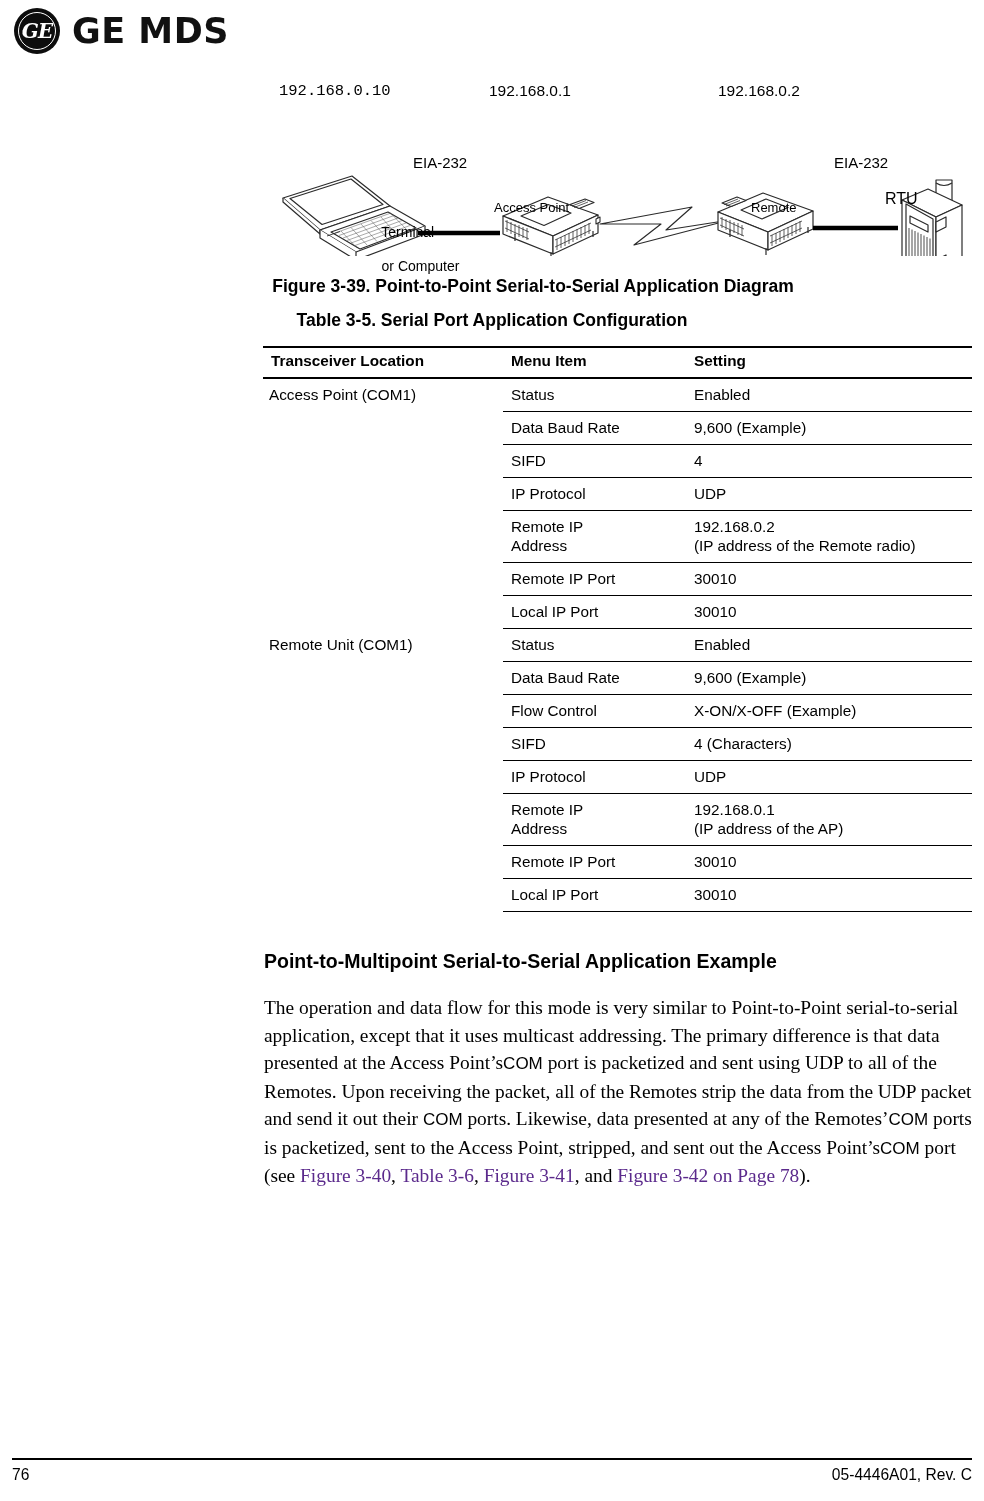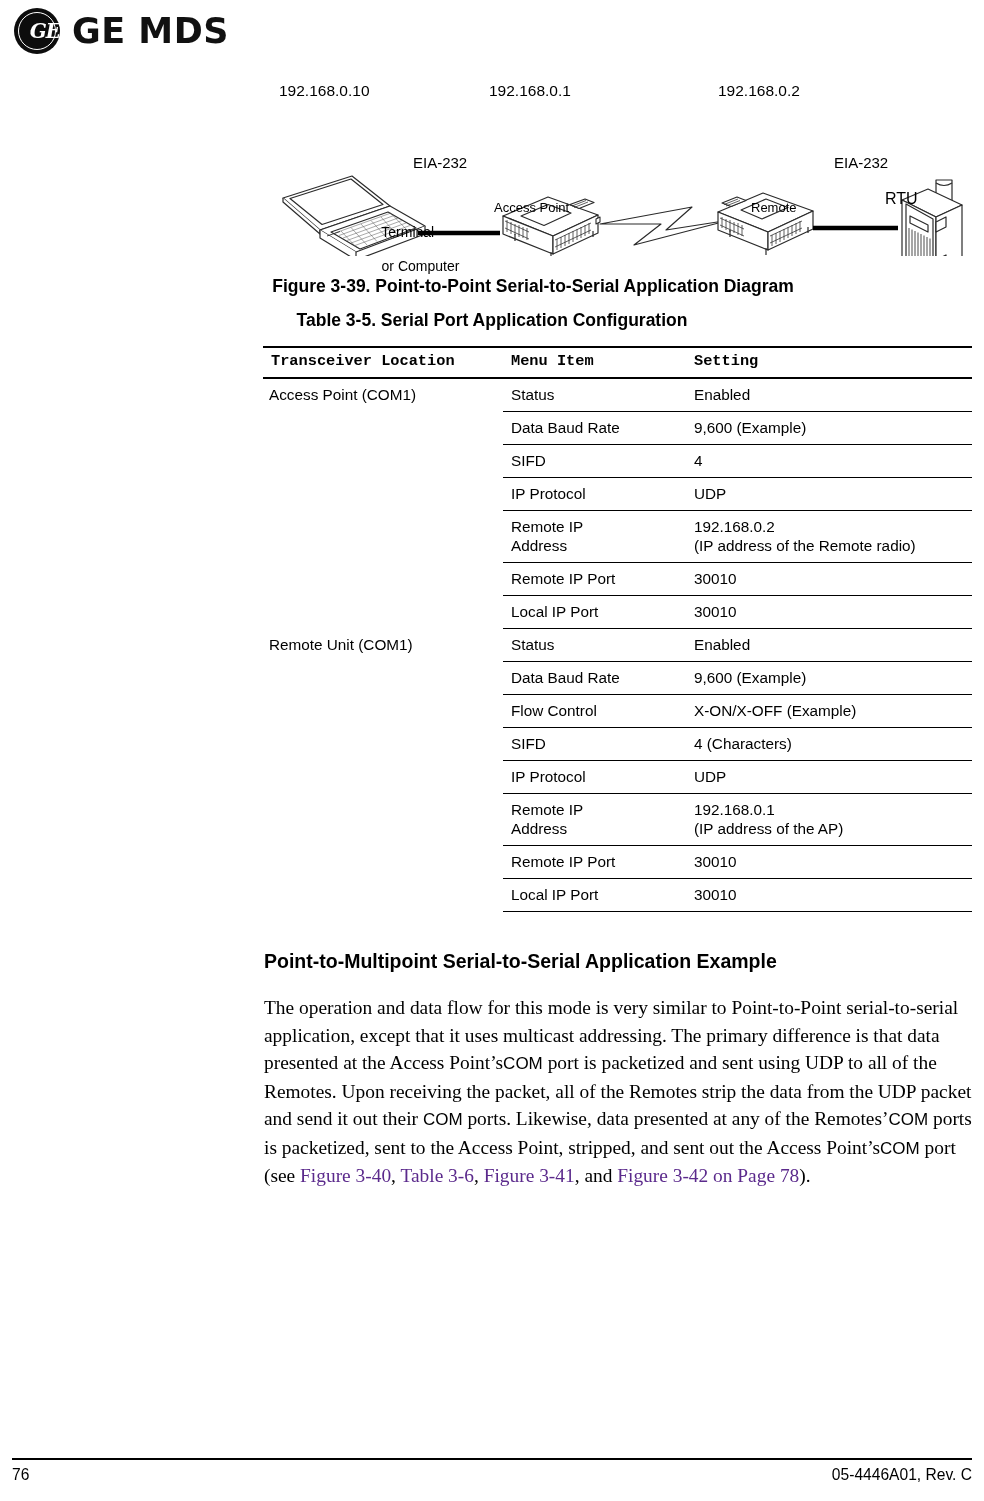--- a/index.html
+++ b/index.html
@@ -25,21 +25,21 @@
     align-items: center;
     gap: 12px;
   }
   #ge-monogram {
     width: 46px;
     height: 46px;
     border-radius: 50%;
     background: #0d0d0d;
     display: flex;
     align-items: center;
-    justify-content: flex-end;
+    justify-content: center;
     position: relative;
   }
   #ge-monogram::before {
     content: "";
     position: absolute;
     left: 4px; top: 4px; right: 4px; bottom: 4px;
     border-radius: 50%;
     border: 1.3px solid #ffffff;
   }
   #ge-monogram-letters {
@@ -69,21 +69,21 @@
   }
   .ip-label, .dev-label, .link-label {
     position: absolute;
     font-family: "Liberation Sans", sans-serif;
     color: #000000;
     white-space: pre;
   }
   .ip-label { font-size: 15.5px; }
   .dev-label { font-size: 13px; }
   .link-label { font-size: 15px; }
-  #label-ip-terminal { left: 279px; top: 6px; }
+  #label-ip-terminal { left: 279px; top: 6px; font-family: Liberation Mono, monospace; }
   #label-ip-ap       { left: 489px; top: 6px; }
   #label-ip-remote   { left: 718px; top: 6px; }
   #label-terminal    { left: 366px; top: 131px; line-height: 17px; font-size: 14px; }
   #label-ap          { left: 494px; top: 124px; }
   #label-remote      { left: 751px; top: 124px; }
   #label-eia-left    { left: 413px; top: 78px; }
   #label-eia-right   { left: 834px; top: 78px; }
   #label-rtu         { left: 885px; top: 114px; font-size: 16px; }
 
   #diagram-svg {
@@ -118,21 +118,20 @@
   }
   #config-table th {
     text-align: left;
     font-weight: bold;
     padding: 4px 0 7px 8px;
     vertical-align: top;
   }
   #config-table thead tr {
     border-top: 2.4px solid #000;
     border-bottom: 2.4px solid #000;
-    font-family: Liberation Mono, monospace;
   }
   #config-table td {
     vertical-align: top;
     padding: 6px 0 7px 8px;
     line-height: 19px;
   }
   #config-table td.loc-cell {
     padding-left: 6px;
     border-bottom: none;
   }

